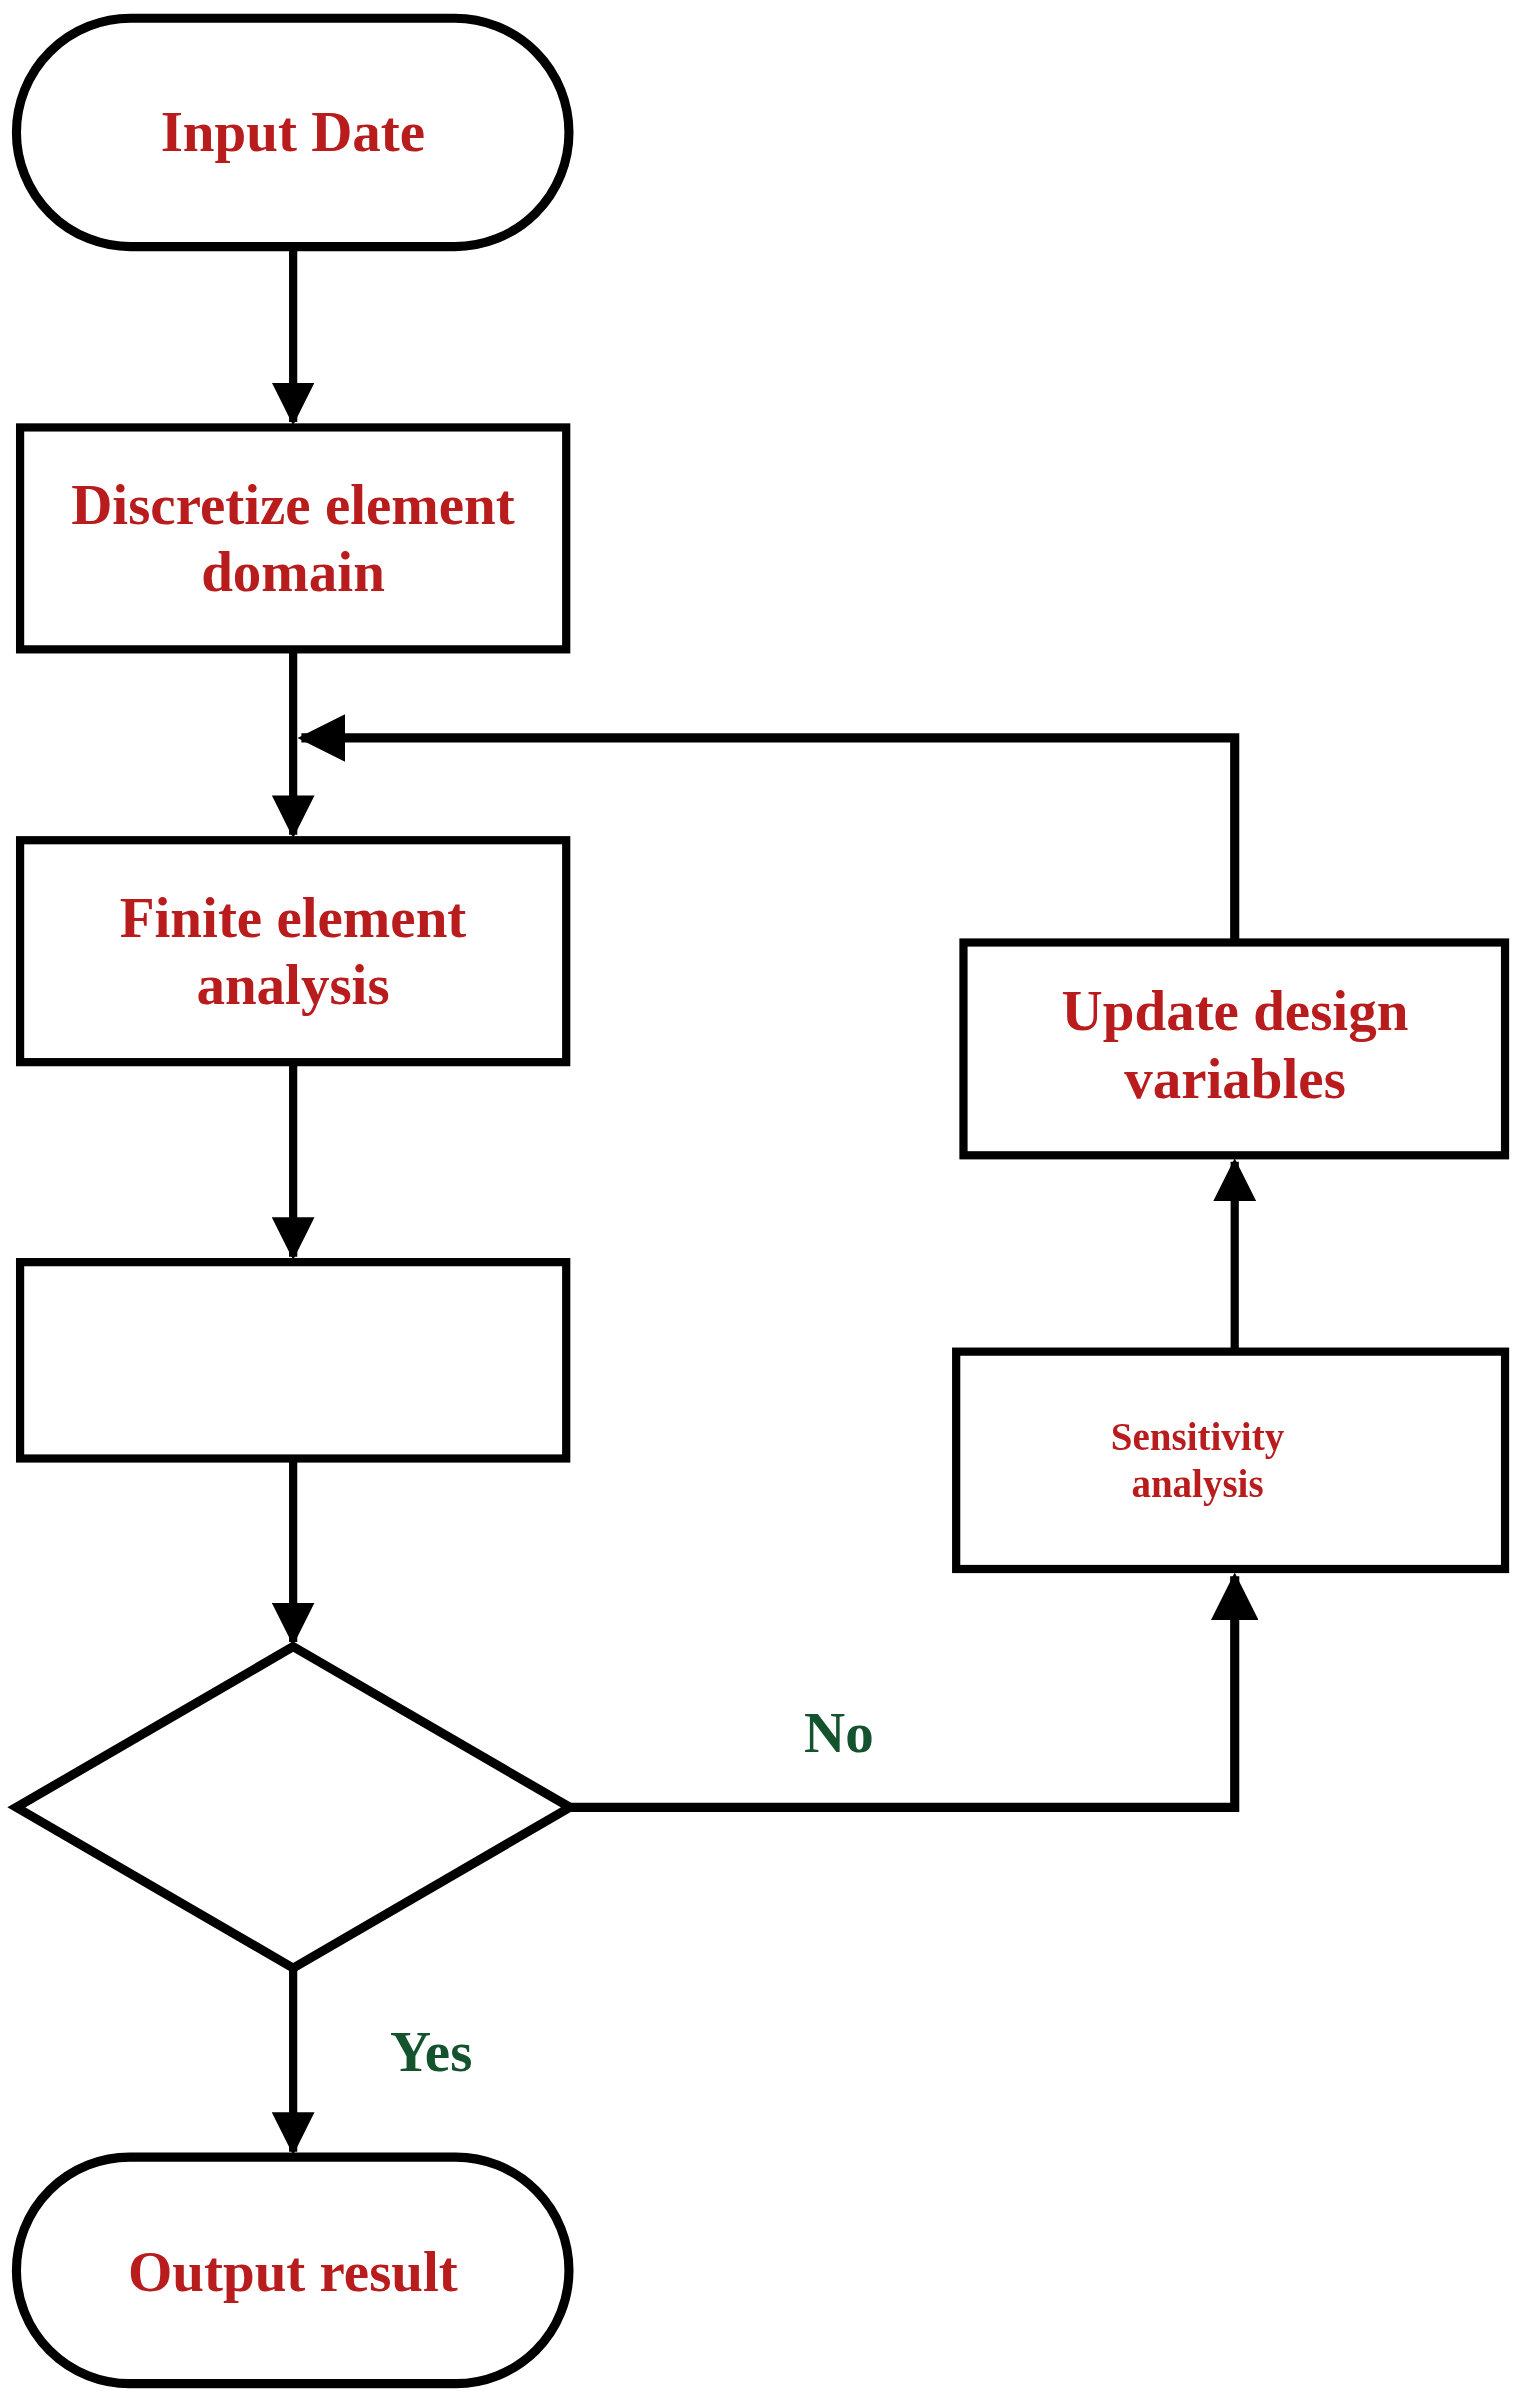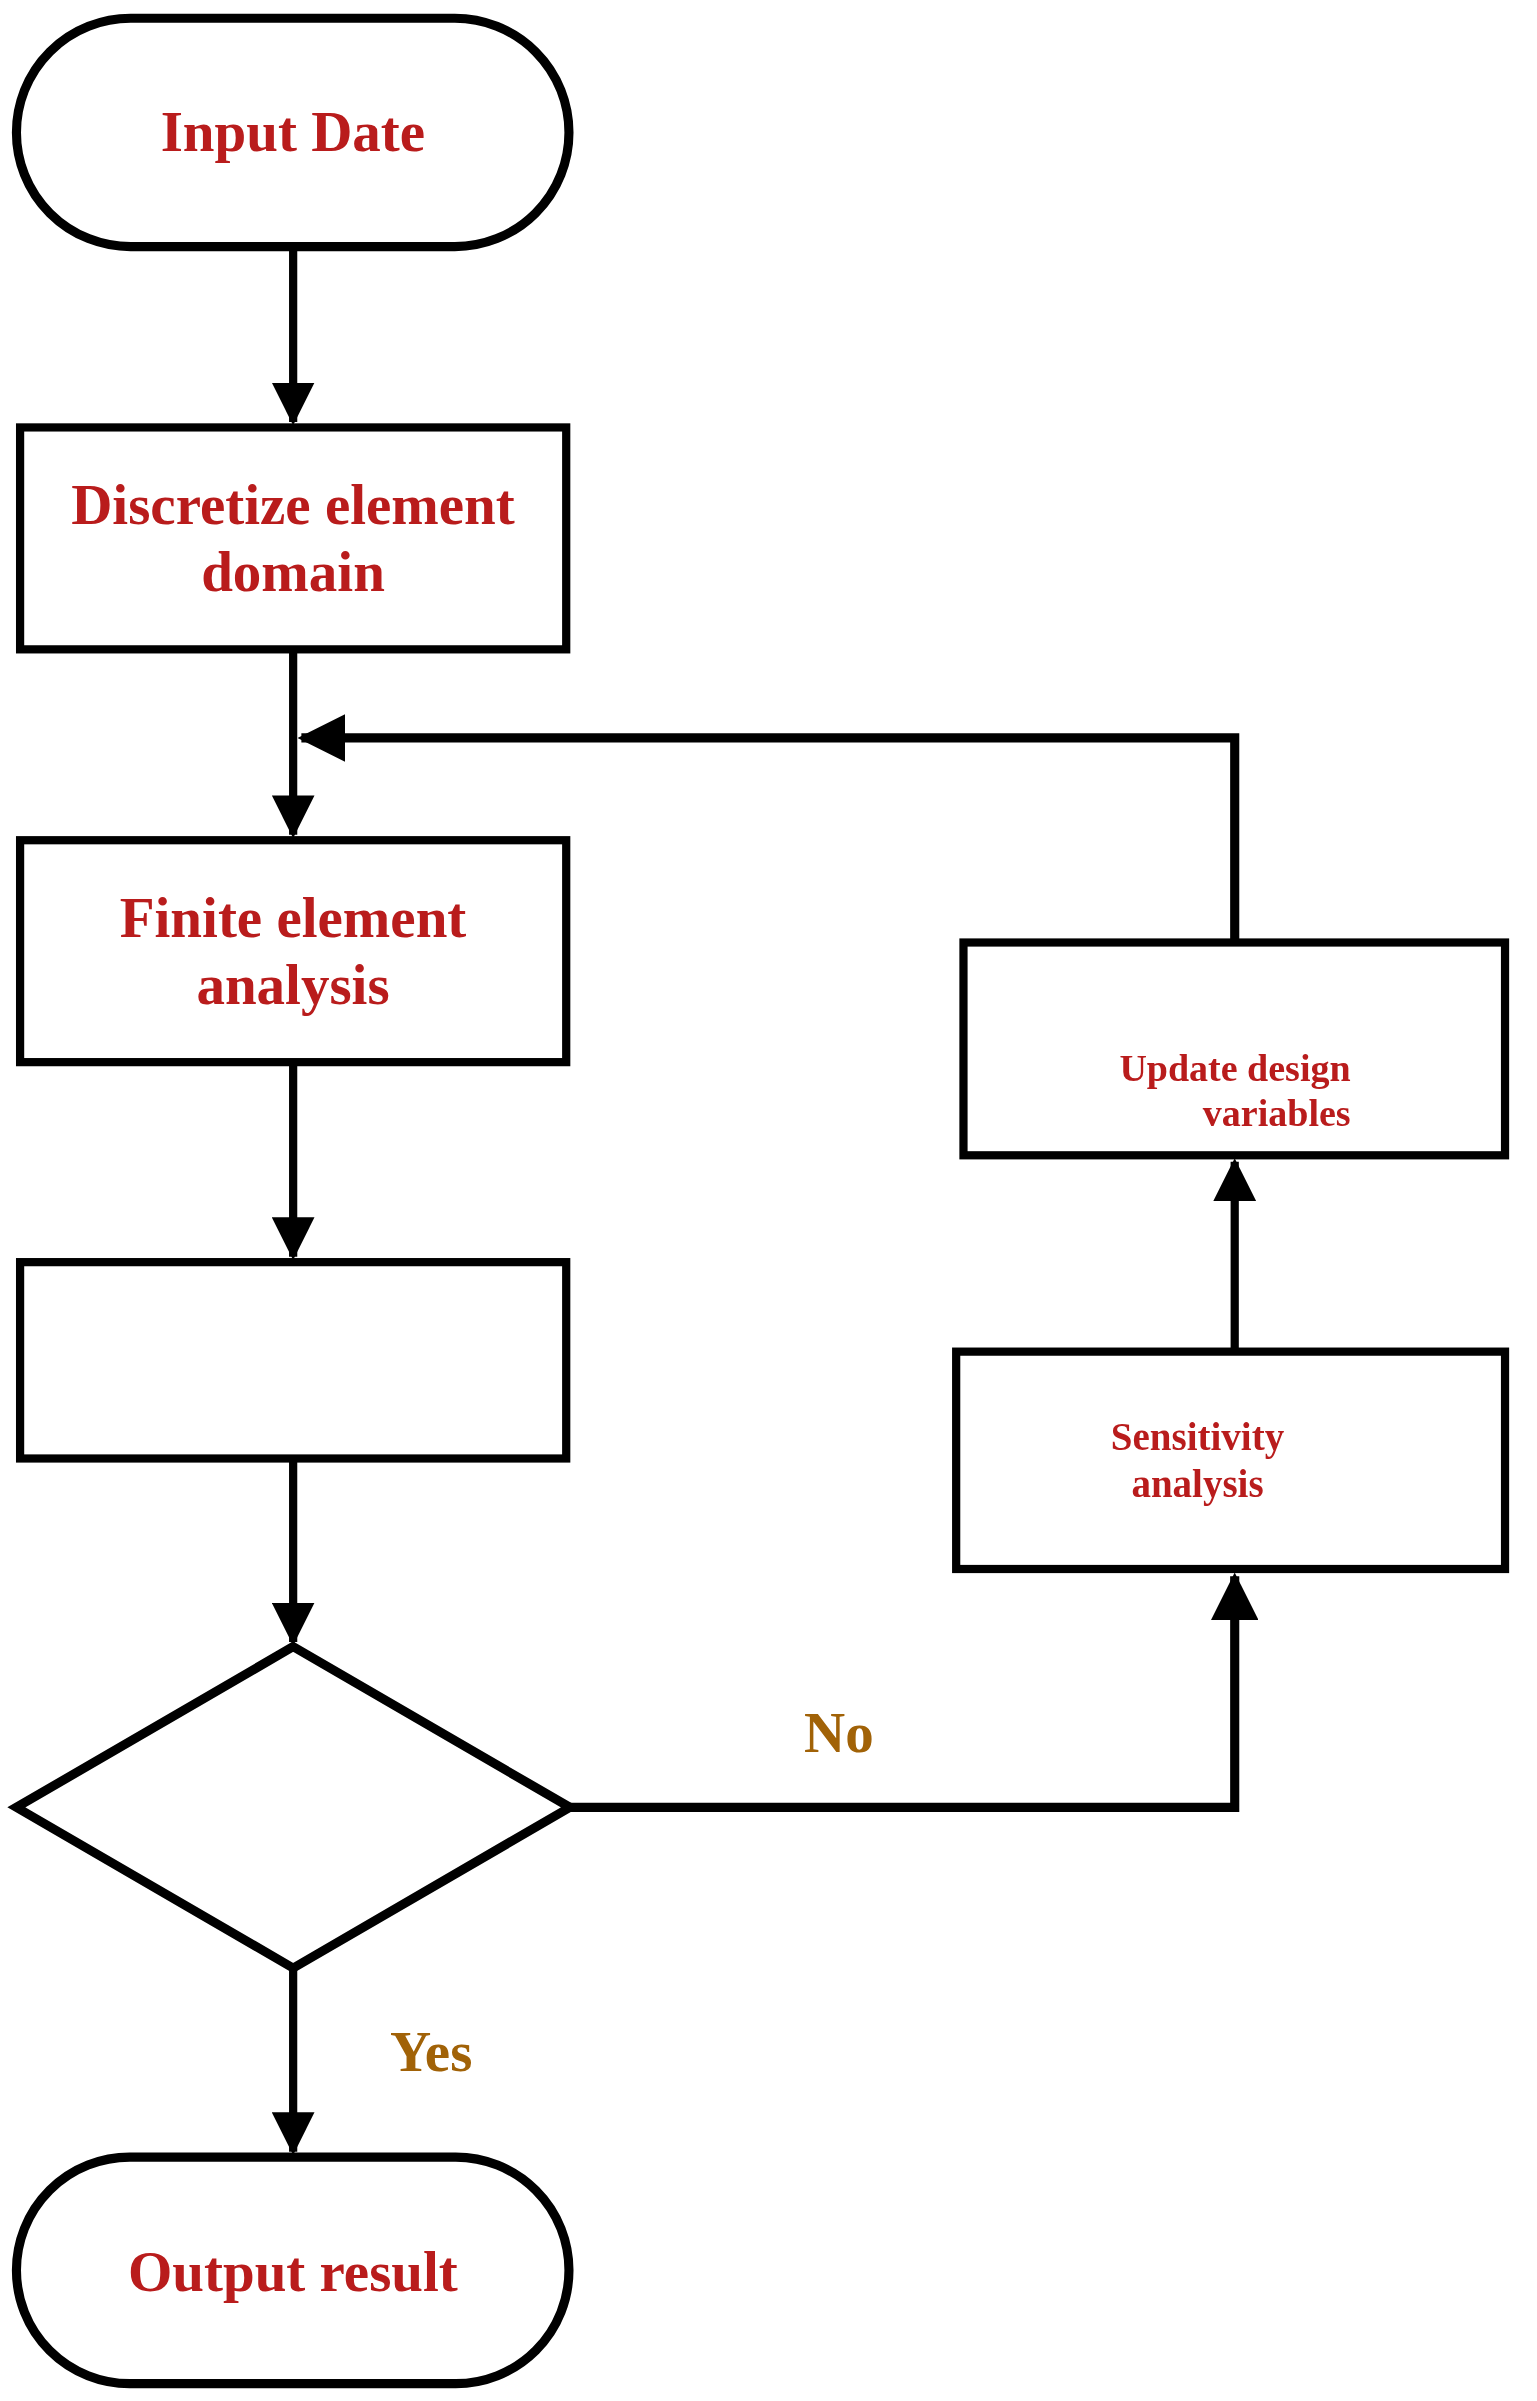--- a/index.html
+++ b/index.html
@@ -33,21 +33,21 @@
     font-weight: bold;
     color: #b91c1c;
     line-height: 1.18;
     pointer-events: none;
     white-space: pre-line;
   }
   .edge-label {
     position: absolute;
     font-family: "Liberation Serif", "DejaVu Serif", serif;
     font-weight: bold;
-    color: #a16207;
+    color: #14532d;
     line-height: 1;
   }
 </style>
 </head>
 <body>
 
 <div id="canvas">
 
   <svg id="flow-svg" viewBox="0 0 1683 2629" xmlns="http://www.w3.org/2000/svg">
     <defs>
@@ -95,21 +95,21 @@
   <div class="node-label" style="left:20px; top:427px; width:546px; height:222px; font-size:57px;">Discretize element
 domain</div>
 
   <div class="node-label" style="left:20px; top:840px; width:546px; height:222px; font-size:57px;">Finite element
 analysis</div>
 
 
 
   <div class="node-label" style="left:16.4px; top:2158px; width:553px; height:227px; font-size:57px;">Output result</div>
 
-  <div class="node-label" style="left:964px; top:984px; width:542px; height:213px; font-size:38px;text-align:right;">Update design
+  <div class="node-label" style="left:964px; top:938px; width:542px; height:213px; font-size:57px;">Update design
 variables</div>
 
   <div class="node-label" style="left:923px; top:1352px; width:549px; height:217px; font-size:39px;">Sensitivity
 analysis</div>
 
   <div class="edge-label" style="left:804px; top:1704px; font-size:57px;">No</div>
 
   <div class="edge-label" style="left:354px; top:2023px; font-size:57px;margin-left:36px;">Yes</div>
 
 </div>

